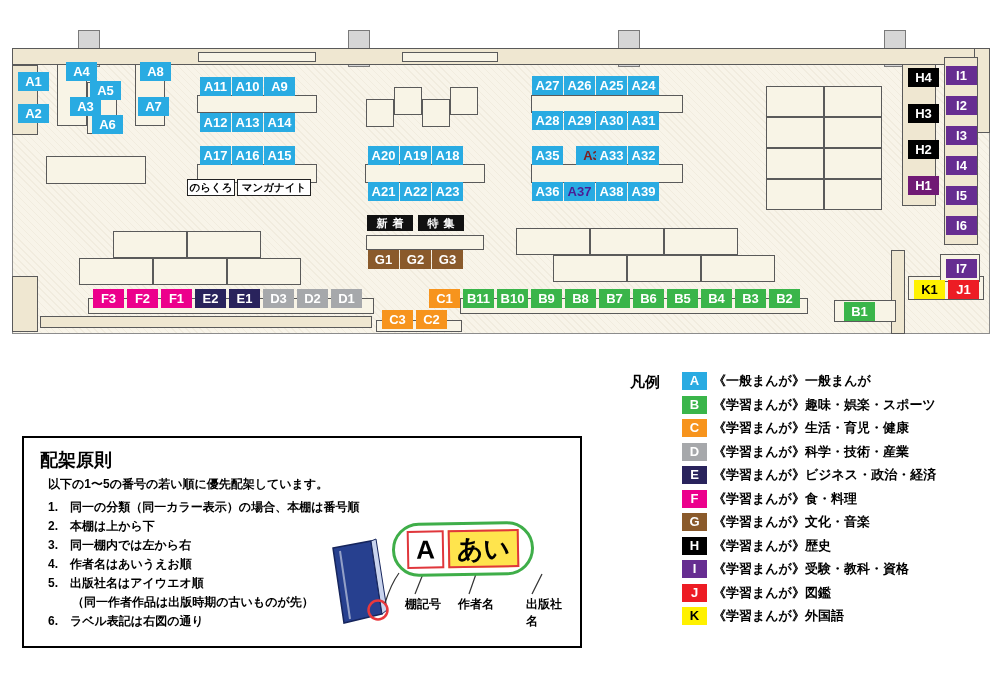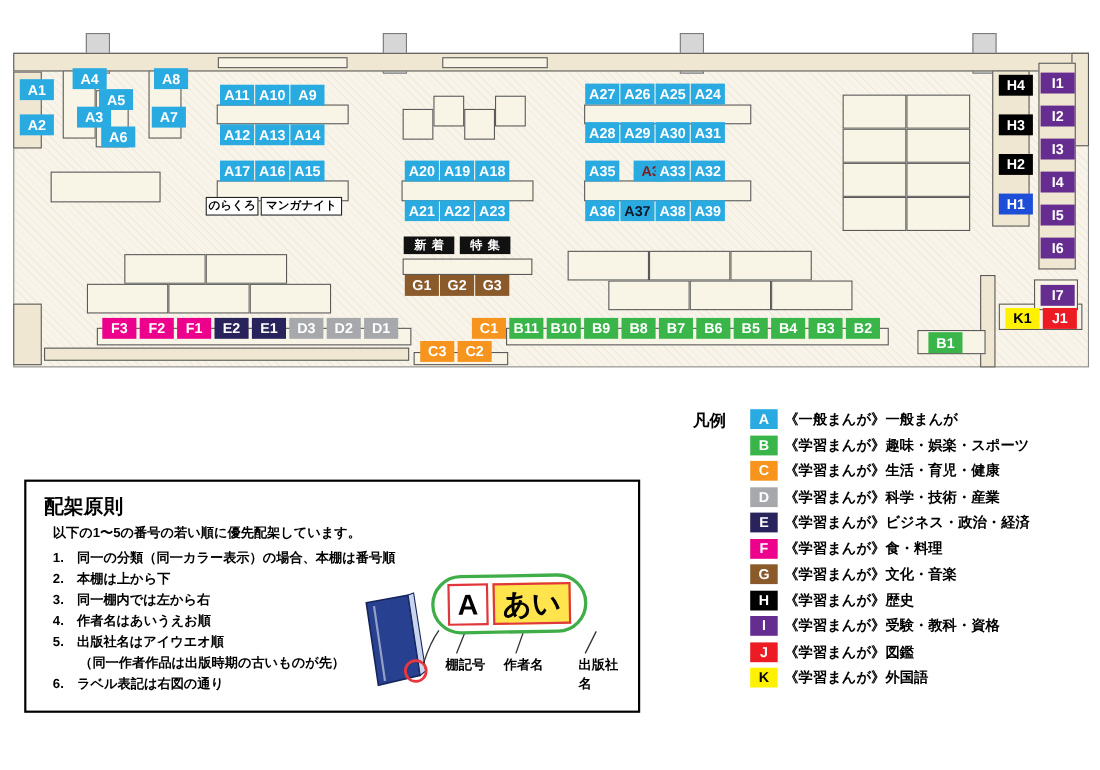--- a/index.html
+++ b/index.html
@@ -147,21 +147,21 @@
     <div class="tag" style="left: 628px; top: 76px; background: rgb(41, 171, 226); color: rgb(255, 255, 255);">A24</div>
     <div class="tag" style="left: 532px; top: 111px; background: rgb(41, 171, 226); color: rgb(255, 255, 255);">A28</div>
     <div class="tag" style="left: 564px; top: 111px; background: rgb(41, 171, 226); color: rgb(255, 255, 255);">A29</div>
     <div class="tag" style="left: 596px; top: 111px; background: rgb(41, 171, 226); color: rgb(255, 255, 255);">A30</div>
     <div class="tag" style="left: 628px; top: 111px; background: rgb(41, 171, 226); color: rgb(255, 255, 255);">A31</div>
     <div class="tag" style="left: 532px; top: 146px; background: rgb(41, 171, 226); color: rgb(255, 255, 255);">A35</div>
     <div class="tag" style="left: 576px; top: 146px; background: rgb(41, 171, 226); color: #7f1d1d; text-align: right;">A34</div>
     <div class="tag" style="left: 596px; top: 146px; background: rgb(41, 171, 226); color: rgb(255, 255, 255);">A33</div>
     <div class="tag" style="left: 628px; top: 146px; background: rgb(41, 171, 226); color: rgb(255, 255, 255);">A32</div>
     <div class="tag" style="left: 532px; top: 182px; background: rgb(41, 171, 226); color: rgb(255, 255, 255);">A36</div>
-    <div class="tag" style="left: 564px; top: 182px; background: rgb(41, 171, 226); color: #0f172a;">A37</div>
+    <div class="tag" style="left: 564px; top: 182px; background: rgb(41, 171, 226); color: #4c1d95;">A37</div>
     <div class="tag" style="left: 596px; top: 182px; background: rgb(41, 171, 226); color: rgb(255, 255, 255);">A38</div>
     <div class="tag" style="left: 628px; top: 182px; background: rgb(41, 171, 226); color: rgb(255, 255, 255);">A39</div>
     <div class="tag" style="left: 368px; top: 250px; background: rgb(138, 90, 43); color: rgb(255, 255, 255);">G1</div>
     <div class="tag" style="left: 400px; top: 250px; background: rgb(138, 90, 43); color: rgb(255, 255, 255);">G2</div>
     <div class="tag" style="left: 432px; top: 250px; background: rgb(138, 90, 43); color: rgb(255, 255, 255);">G3</div>
     <div class="tag" style="left: 93px; top: 289px; background: rgb(236, 0, 140); color: rgb(255, 255, 255);">F3</div>
     <div class="tag" style="left: 127px; top: 289px; background: rgb(236, 0, 140); color: rgb(255, 255, 255);">F2</div>
     <div class="tag" style="left: 161px; top: 289px; background: rgb(236, 0, 140); color: rgb(255, 255, 255);">F1</div>
     <div class="tag" style="left: 195px; top: 289px; background: rgb(41, 35, 92); color: rgb(255, 255, 255);">E2</div>
     <div class="tag" style="left: 229px; top: 289px; background: rgb(41, 35, 92); color: rgb(255, 255, 255);">E1</div>
@@ -178,21 +178,21 @@
     <div class="tag" style="left: 667px; top: 289px; background: rgb(58, 181, 74); color: rgb(255, 255, 255);">B5</div>
     <div class="tag" style="left: 701px; top: 289px; background: rgb(58, 181, 74); color: rgb(255, 255, 255);">B4</div>
     <div class="tag" style="left: 735px; top: 289px; background: rgb(58, 181, 74); color: rgb(255, 255, 255);">B3</div>
     <div class="tag" style="left: 769px; top: 289px; background: rgb(58, 181, 74); color: rgb(255, 255, 255);">B2</div>
     <div class="tag" style="left: 382px; top: 310px; background: rgb(247, 148, 29); color: rgb(255, 255, 255);">C3</div>
     <div class="tag" style="left: 416px; top: 310px; background: rgb(247, 148, 29); color: rgb(255, 255, 255);">C2</div>
     <div class="tag" style="left: 844px; top: 302px; background: rgb(58, 181, 74); color: rgb(255, 255, 255);">B1</div>
     <div class="tag" style="left: 908px; top: 68px; background: rgb(0, 0, 0); color: rgb(255, 255, 255);">H4</div>
     <div class="tag" style="left: 908px; top: 104px; background: rgb(0, 0, 0); color: rgb(255, 255, 255);">H3</div>
     <div class="tag" style="left: 908px; top: 140px; background: rgb(0, 0, 0); color: rgb(255, 255, 255);">H2</div>
-    <div class="tag" style="left: 908px; top: 176px; background: #1d4ed8; color: rgb(255, 255, 255);">H1</div>
+    <div class="tag" style="left: 908px; top: 176px; background: #701a75; color: rgb(255, 255, 255);">H1</div>
     <div class="tag" style="left: 946px; top: 66px; background: rgb(102, 45, 145); color: rgb(255, 255, 255);">I1</div>
     <div class="tag" style="left: 946px; top: 96px; background: rgb(102, 45, 145); color: rgb(255, 255, 255);">I2</div>
     <div class="tag" style="left: 946px; top: 126px; background: rgb(102, 45, 145); color: rgb(255, 255, 255);">I3</div>
     <div class="tag" style="left: 946px; top: 156px; background: rgb(102, 45, 145); color: rgb(255, 255, 255);">I4</div>
     <div class="tag" style="left: 946px; top: 186px; background: rgb(102, 45, 145); color: rgb(255, 255, 255);">I5</div>
     <div class="tag" style="left: 946px; top: 216px; background: rgb(102, 45, 145); color: rgb(255, 255, 255);">I6</div>
     <div class="tag" style="left: 946px; top: 259px; background: rgb(102, 45, 145); color: rgb(255, 255, 255);">I7</div>
     <div class="tag" style="left: 914px; top: 280px; background: rgb(255, 241, 0); color: rgb(0, 0, 0);">K1</div>
     <div class="tag" style="left: 948px; top: 280px; background: rgb(237, 28, 36); color: rgb(255, 255, 255);">J1</div>
     <div class="tag-white" style="left: 187px; top: 179px; width: 48px;">のらくろ</div>

